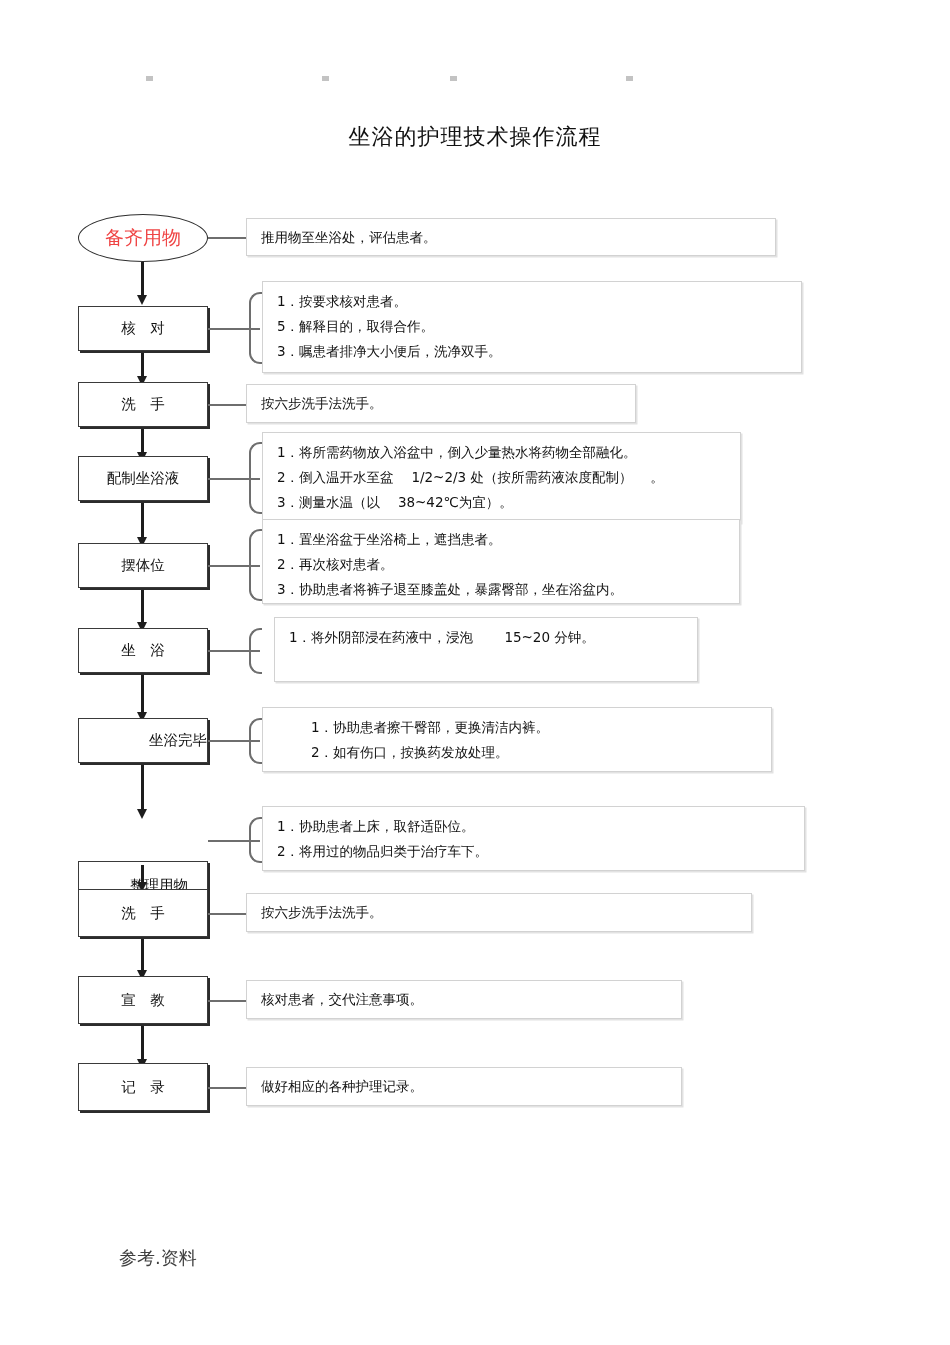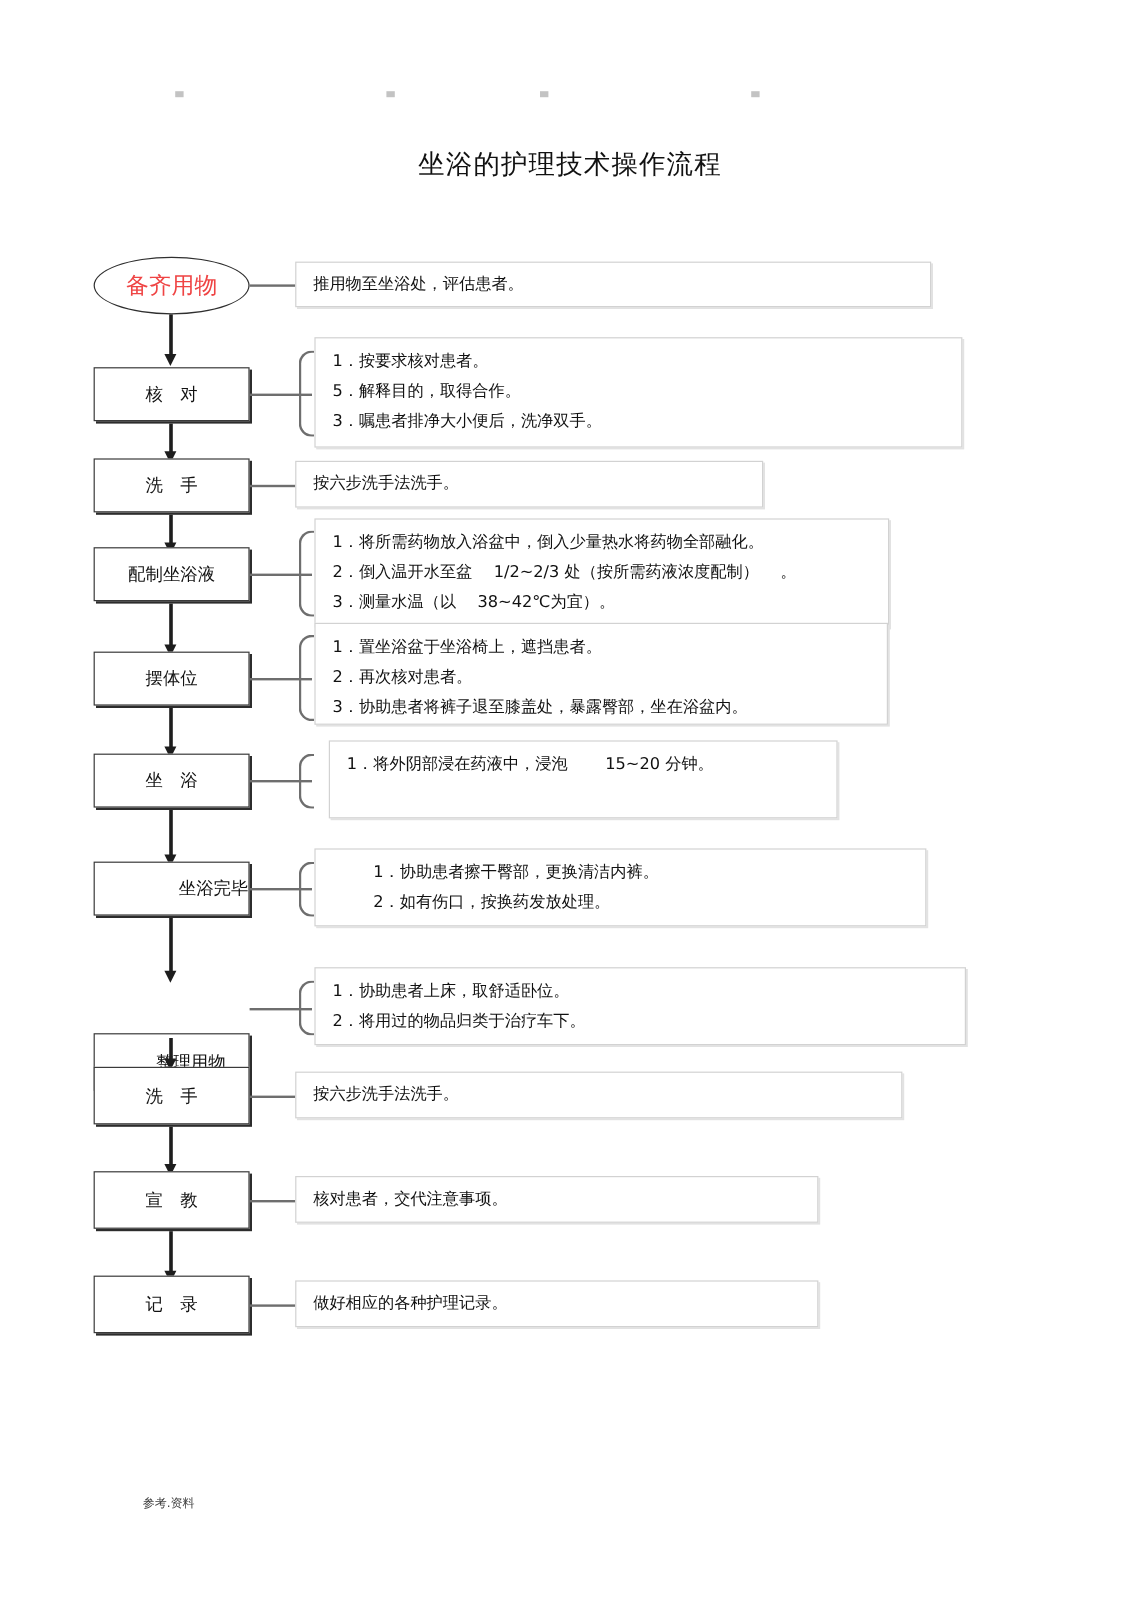--- a/index.html
+++ b/index.html
@@ -131,21 +131,21 @@
     border-bottom-left-radius: 11px;
     width: 13px;
     background: transparent;
   }
 
   
   #footer-note {
     position: absolute;
     left: 119px;
     top: 1246px;
-    font-size: 10px;
+    font-size: 18px;
     color: #3f3f3f;
     font-family: "DejaVu Sans", "Liberation Sans", sans-serif;
   }
 </style>
 </head>
 <body>
 
 <div id="page">
 
   <div class="hdr-dot" style="left:146px;"></div>

